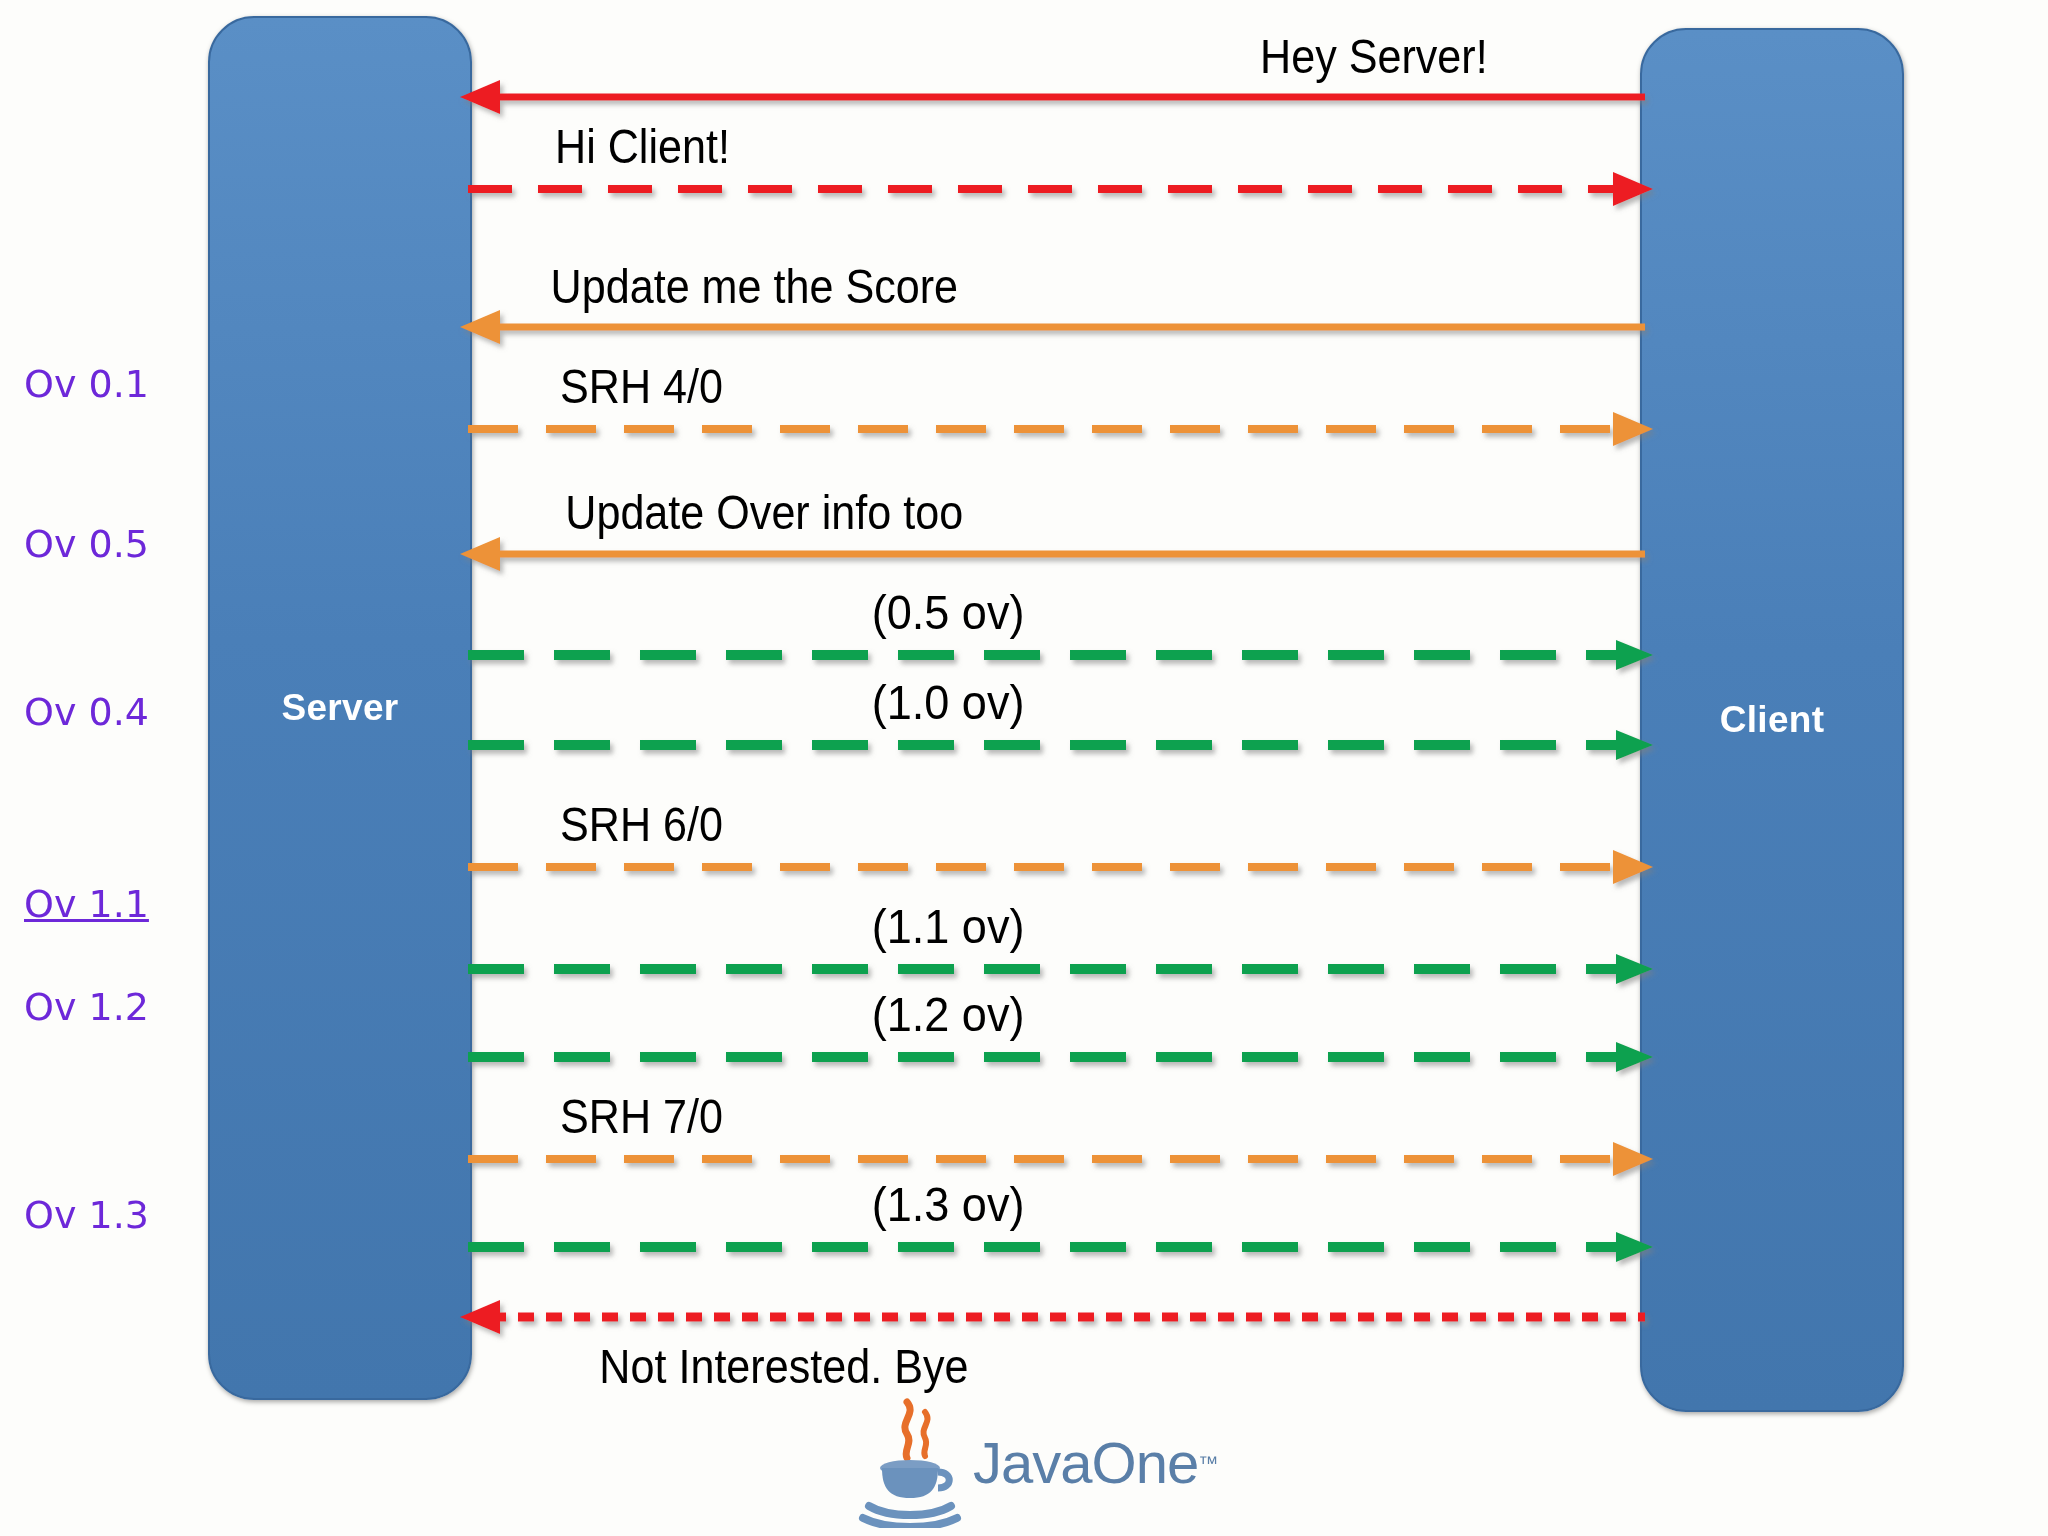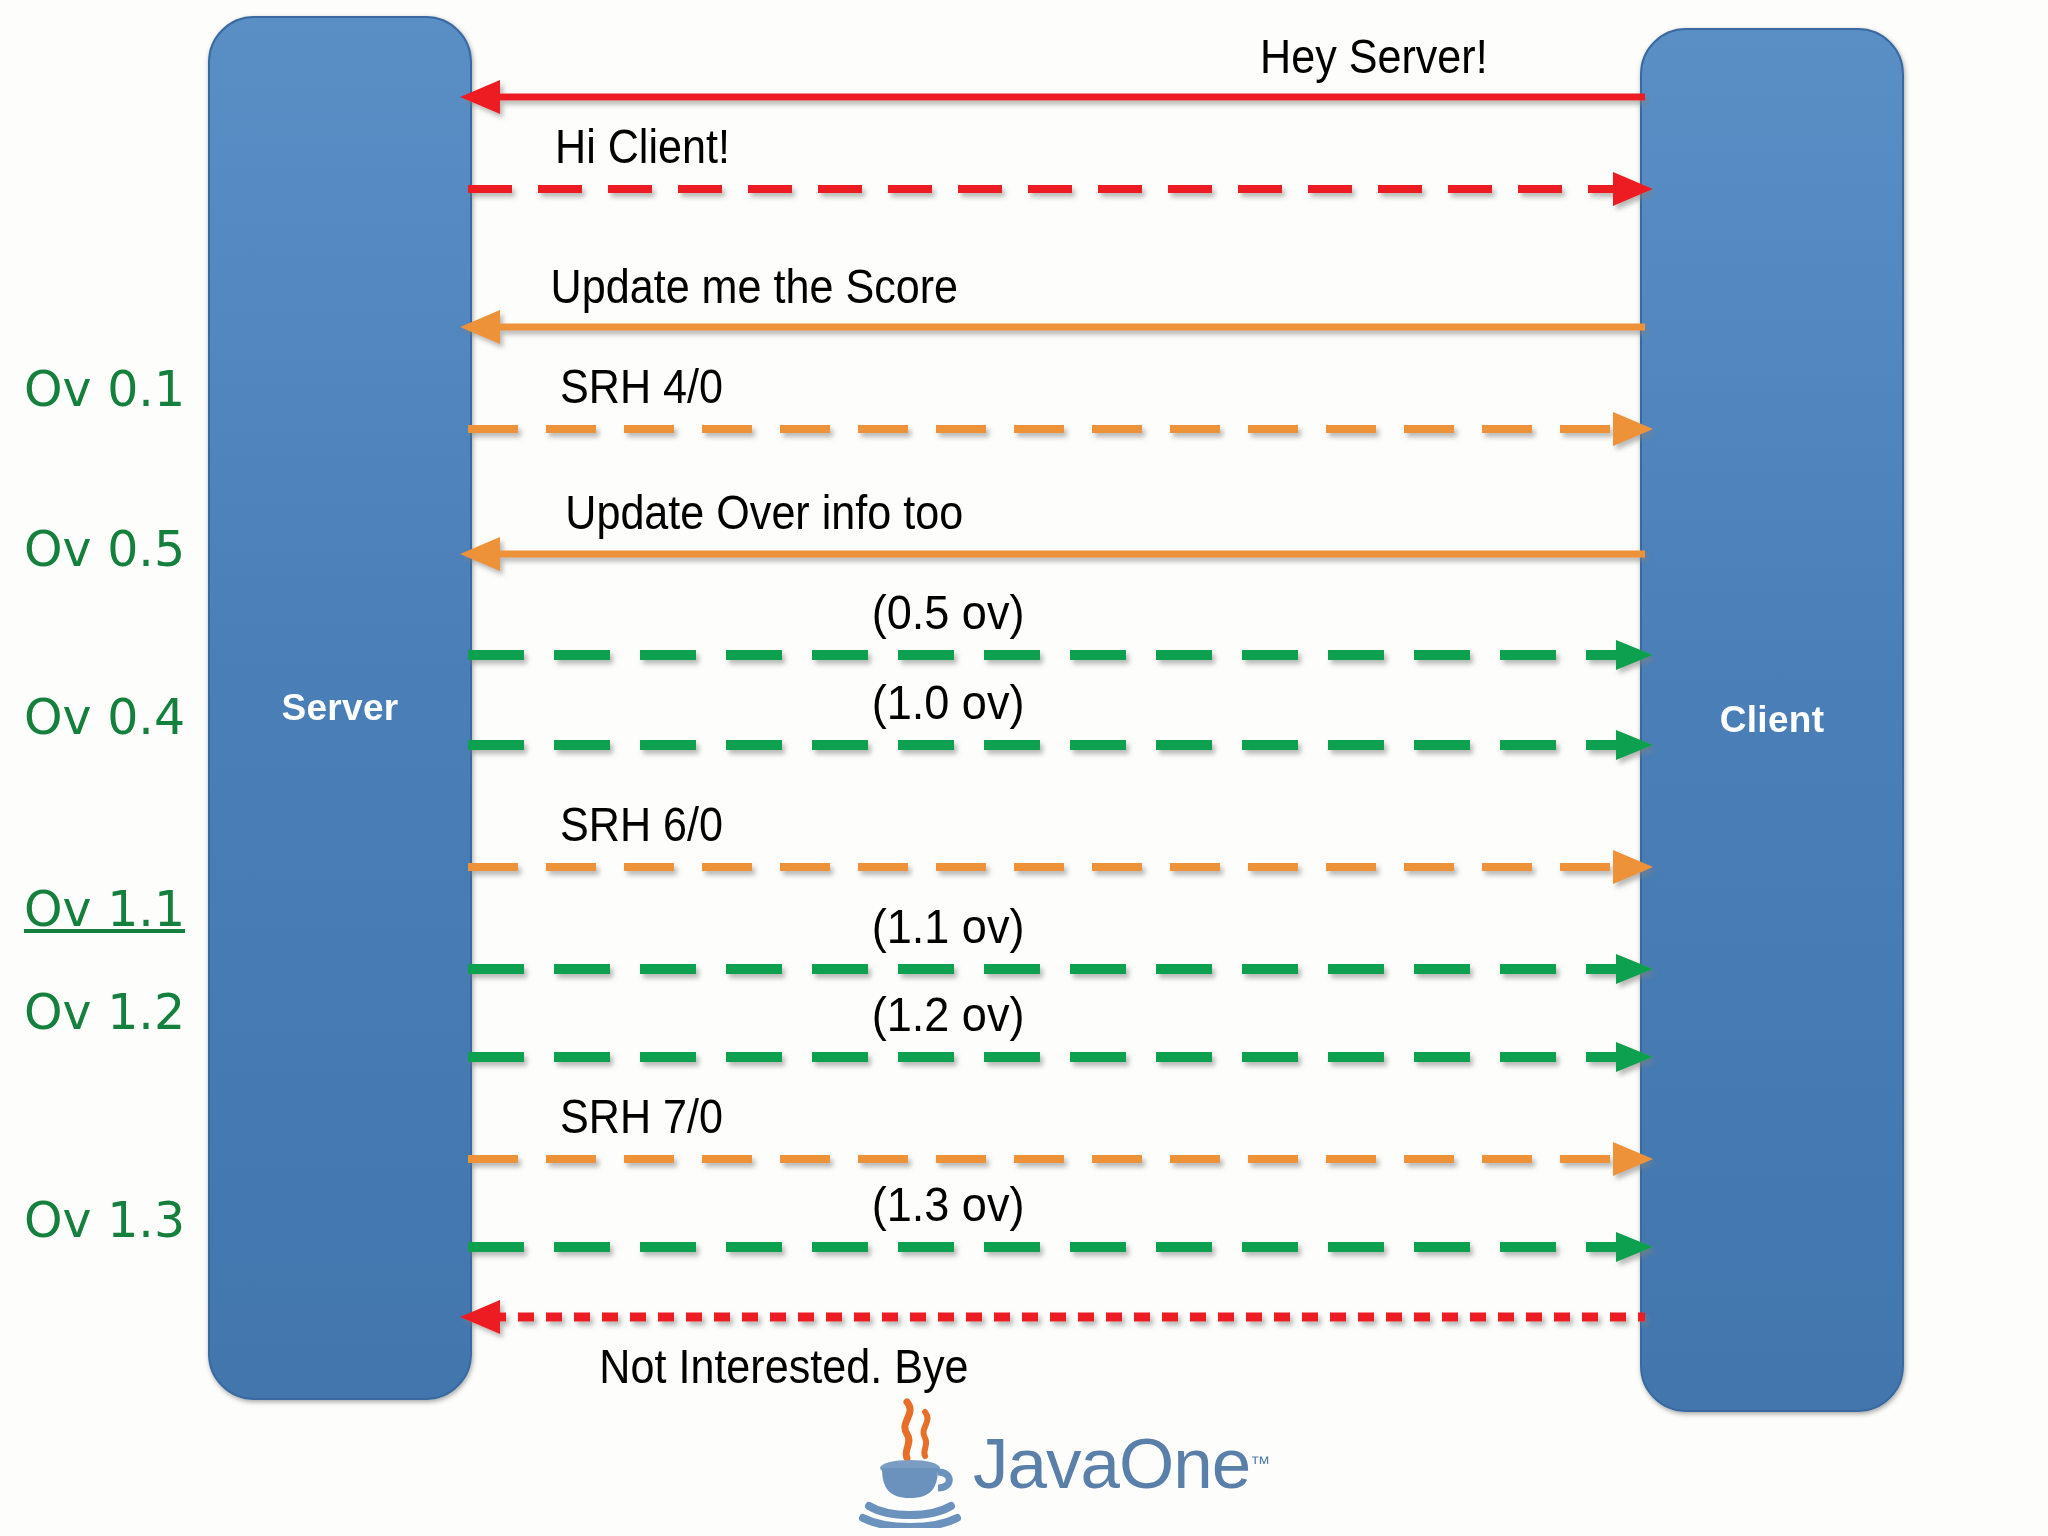--- a/index.html
+++ b/index.html
@@ -34,22 +34,22 @@
     font-size: 37px;
     font-family: "Liberation Sans", sans-serif;
     letter-spacing: 0.3px;
     white-space: nowrap;
     font-weight: bold;
   }
 
   
   .ov-label {
     position: absolute;
-    color: #15803d;
-    font-size: 49px;
+    color: #6d28d9;
+    font-size: 38px;
     font-family: "DejaVu Sans", sans-serif;
     white-space: nowrap;
     line-height: 1;
   }
 
   
   .msg-text {
     position: absolute;
     color: #000000;
     font-size: 49px;
@@ -72,21 +72,21 @@
   }
 
   
   #logo {
     position: absolute;
     display: flex;
     align-items: center;
   }
   .logo-word {
     font-family: "Liberation Sans", sans-serif;
-    font-size: 71px;
+    font-size: 58px;
     color: #5a7fa8;
     letter-spacing: -1px;
     line-height: 1;
   }
   .logo-tm {
     font-family: "Liberation Sans", sans-serif;
     font-size: 20px;
     color: #5a7fa8;
     vertical-align: super;
   }

